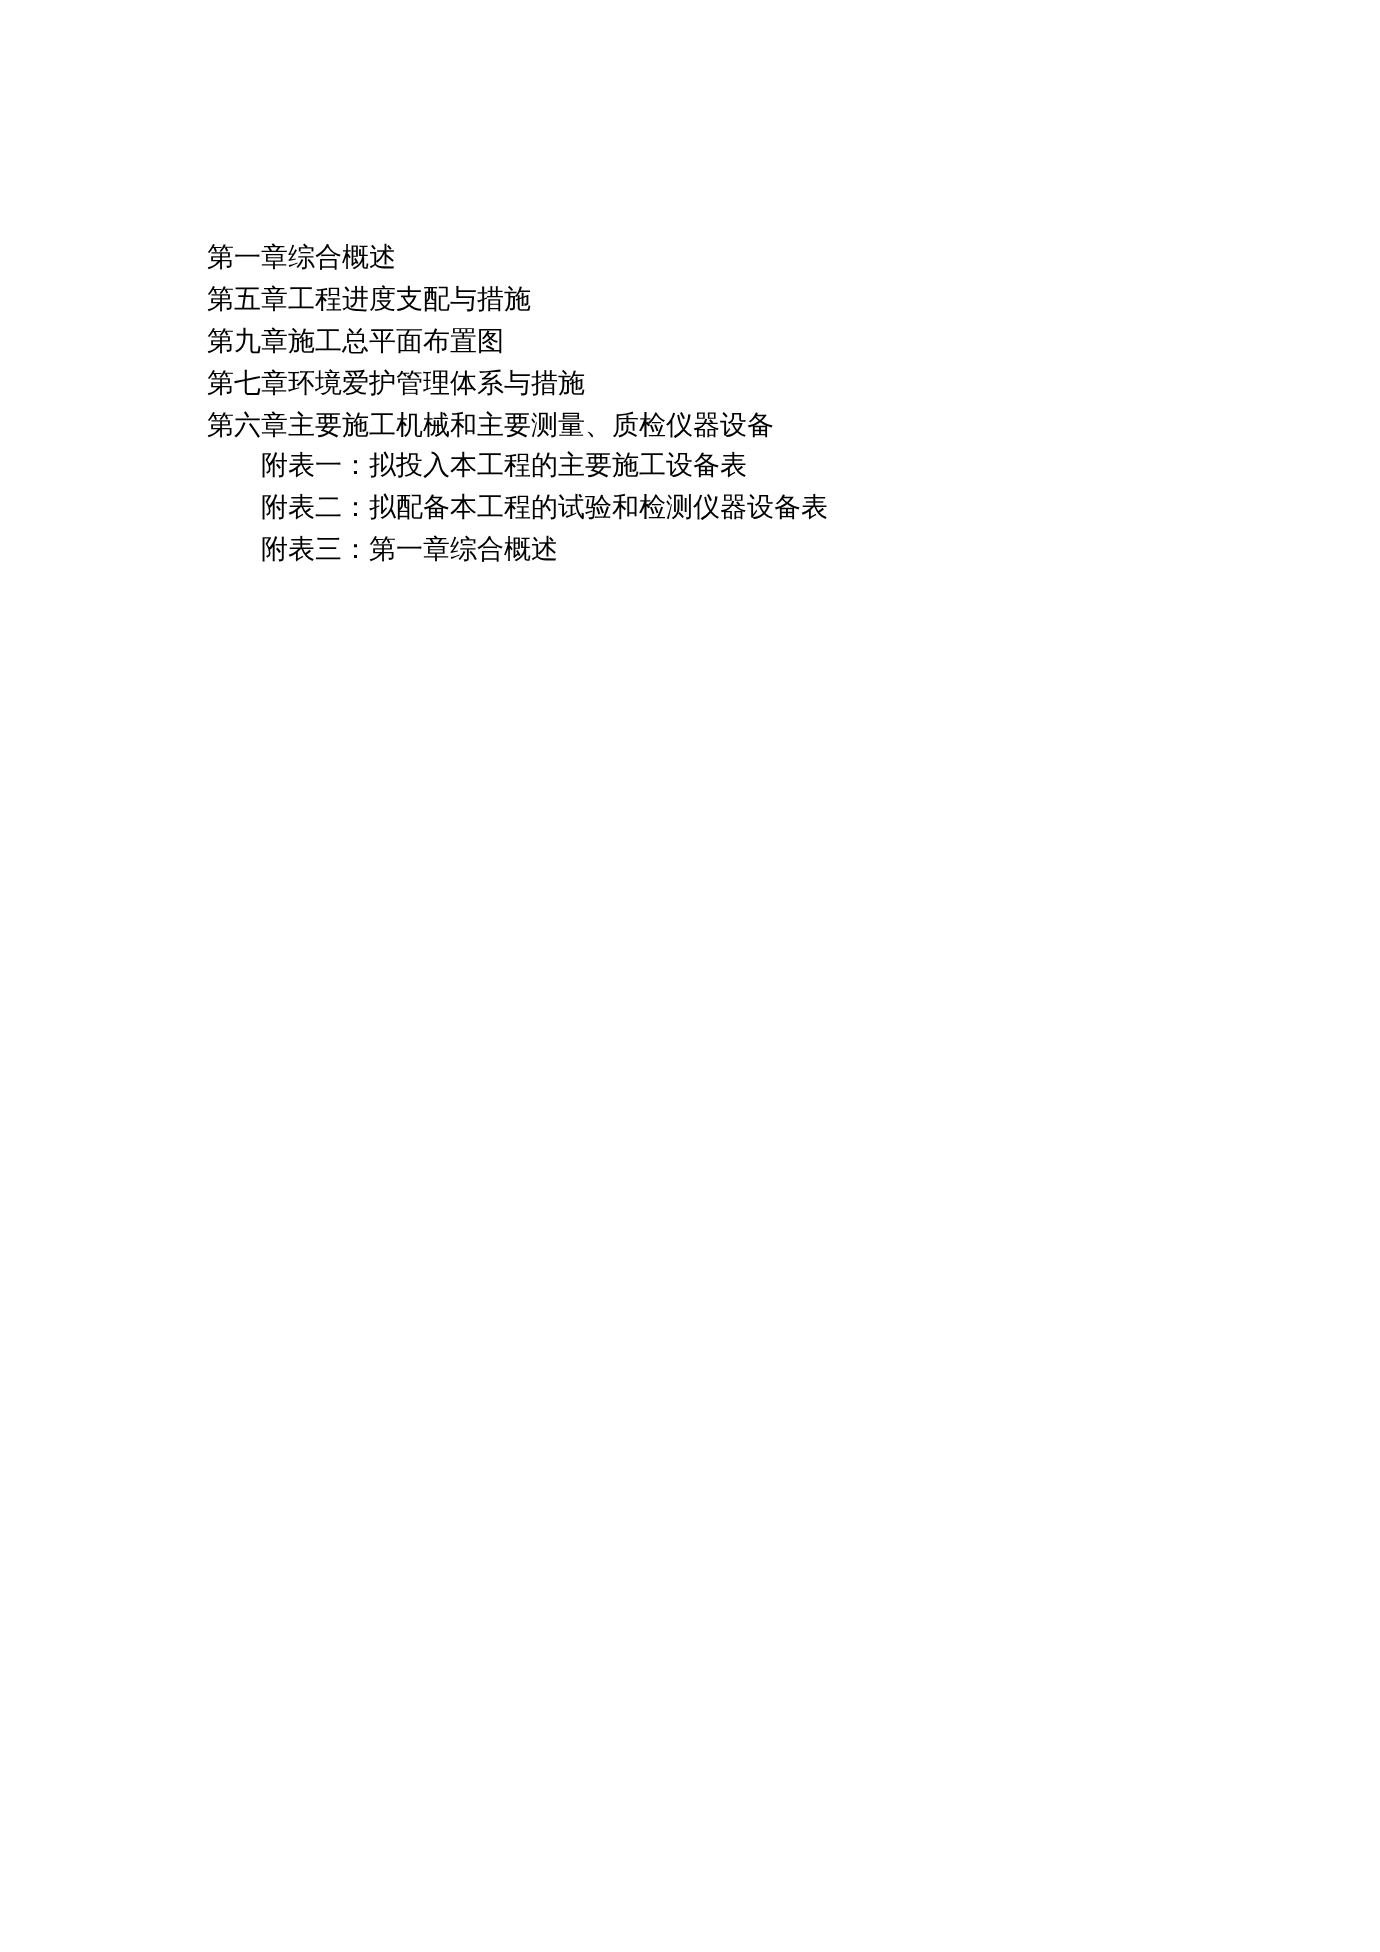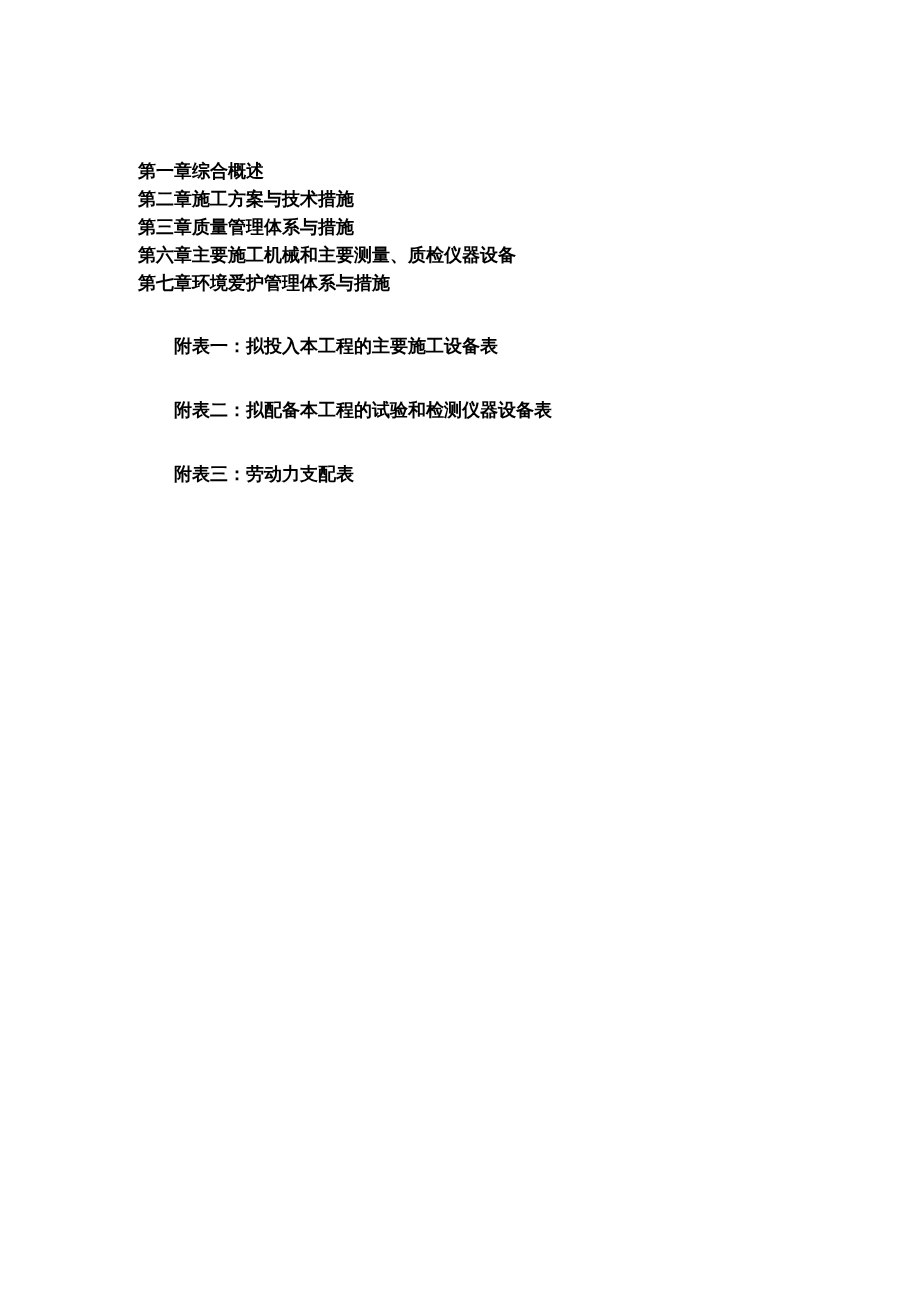--- a/index.html
+++ b/index.html
@@ -1,44 +1,42 @@
 <!DOCTYPE html>
 <html><head>
   <meta charset="utf-8">
   <style>
     * {
       margin: 0;
       padding: 0;
       box-sizing: border-box;
-      font-weight: bold;
     }
     body {
       width: 920px;
       height: 1301px;
       background: #ffffff;
       font-family: "SimSun", "宋体", serif;
       font-size: 18px;
       color: #000000;
       padding-top: 158px;
       padding-left: 138px;
       line-height: 1.55;
     }
     .toc-item {
       white-space: nowrap;
     }
     .toc-sub {
       padding-left: 2em;
-      margin-top: 36px;
     }
   </style>
 </head>
 <body>
 
 <div>
   <div class="toc-item">第一章综合概述</div>
-  <div class="toc-item">第二章施工方案与技术措施</div>
-  <div class="toc-item">第三章质量管理体系与措施</div>
+  <div class="toc-item">第五章工程进度支配与措施</div>
+  <div class="toc-item">第九章施工总平面布置图</div>
+  <div class="toc-item">第七章环境爱护管理体系与措施</div>
   <div class="toc-item">第六章主要施工机械和主要测量、质检仪器设备</div>
-  <div class="toc-item">第七章环境爱护管理体系与措施</div>
   <div class="toc-item toc-sub">附表一：拟投入本工程的主要施工设备表</div>
   <div class="toc-item toc-sub">附表二：拟配备本工程的试验和检测仪器设备表</div>
-  <div class="toc-item toc-sub">附表三：劳动力支配表</div>
+  <div class="toc-item toc-sub">附表三：第一章综合概述</div>
 </div>
 
 </body></html>

